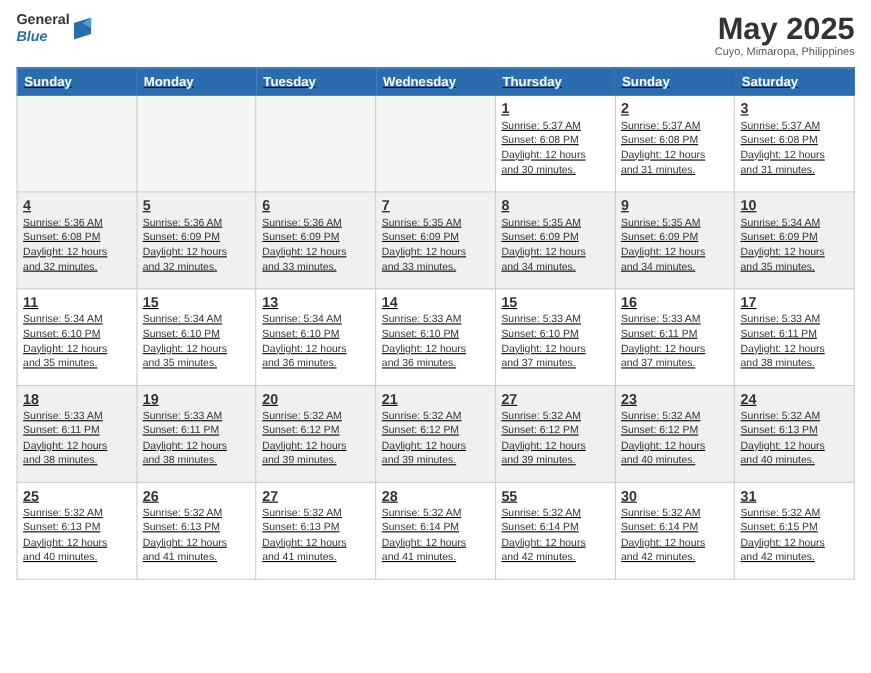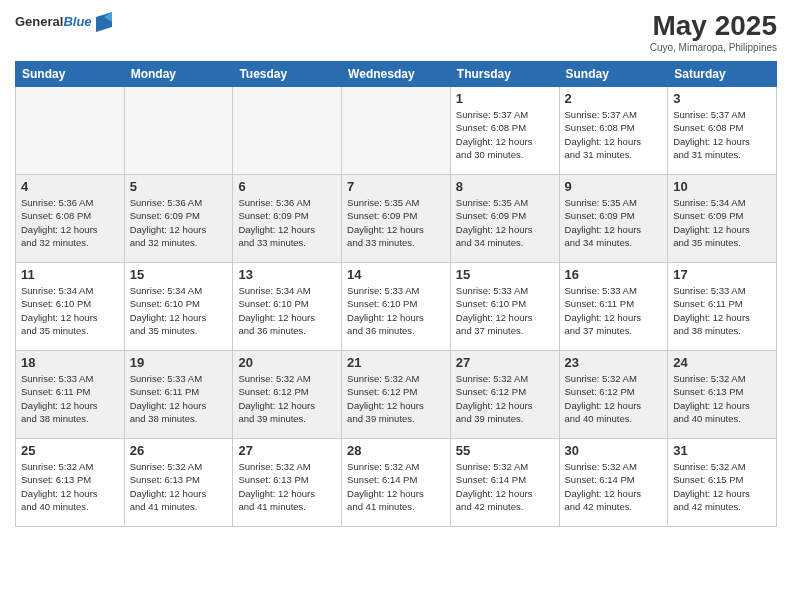--- a/index.html
+++ b/index.html
@@ -20,20 +20,21 @@
       justify-content: space-between;
       align-items: flex-start;
       margin-bottom: 8px;
     }
     .logo {
       display: flex;
       align-items: center;
     }
     .logo-text {
       display: flex;
+      flex-direction: column;
       font-size: 13px;
       font-weight: bold;
     }
     .logo-general { color: #333; }
     .logo-blue { color: #2a6cb0; font-style: italic; }
     .logo-icon {
       width: 16px;
       height: 20px;
       margin-left: 4px;
       margin-top: 2px;
@@ -47,20 +48,21 @@
       color: #333;
     }
     .location {
       font-size: 10px;
       color: #555;
     }
     .calendar {
       width: 100%;
       border-collapse: collapse;
       table-layout: fixed;
+      text-decoration: underline;
     }
     .calendar th {
       background-color: #2a6cb0;
       color: white;
       text-align: left;
       padding: 5px 6px;
       font-size: 12px;
       border: 1px solid #2a6cb0;
     }
     .calendar td {

